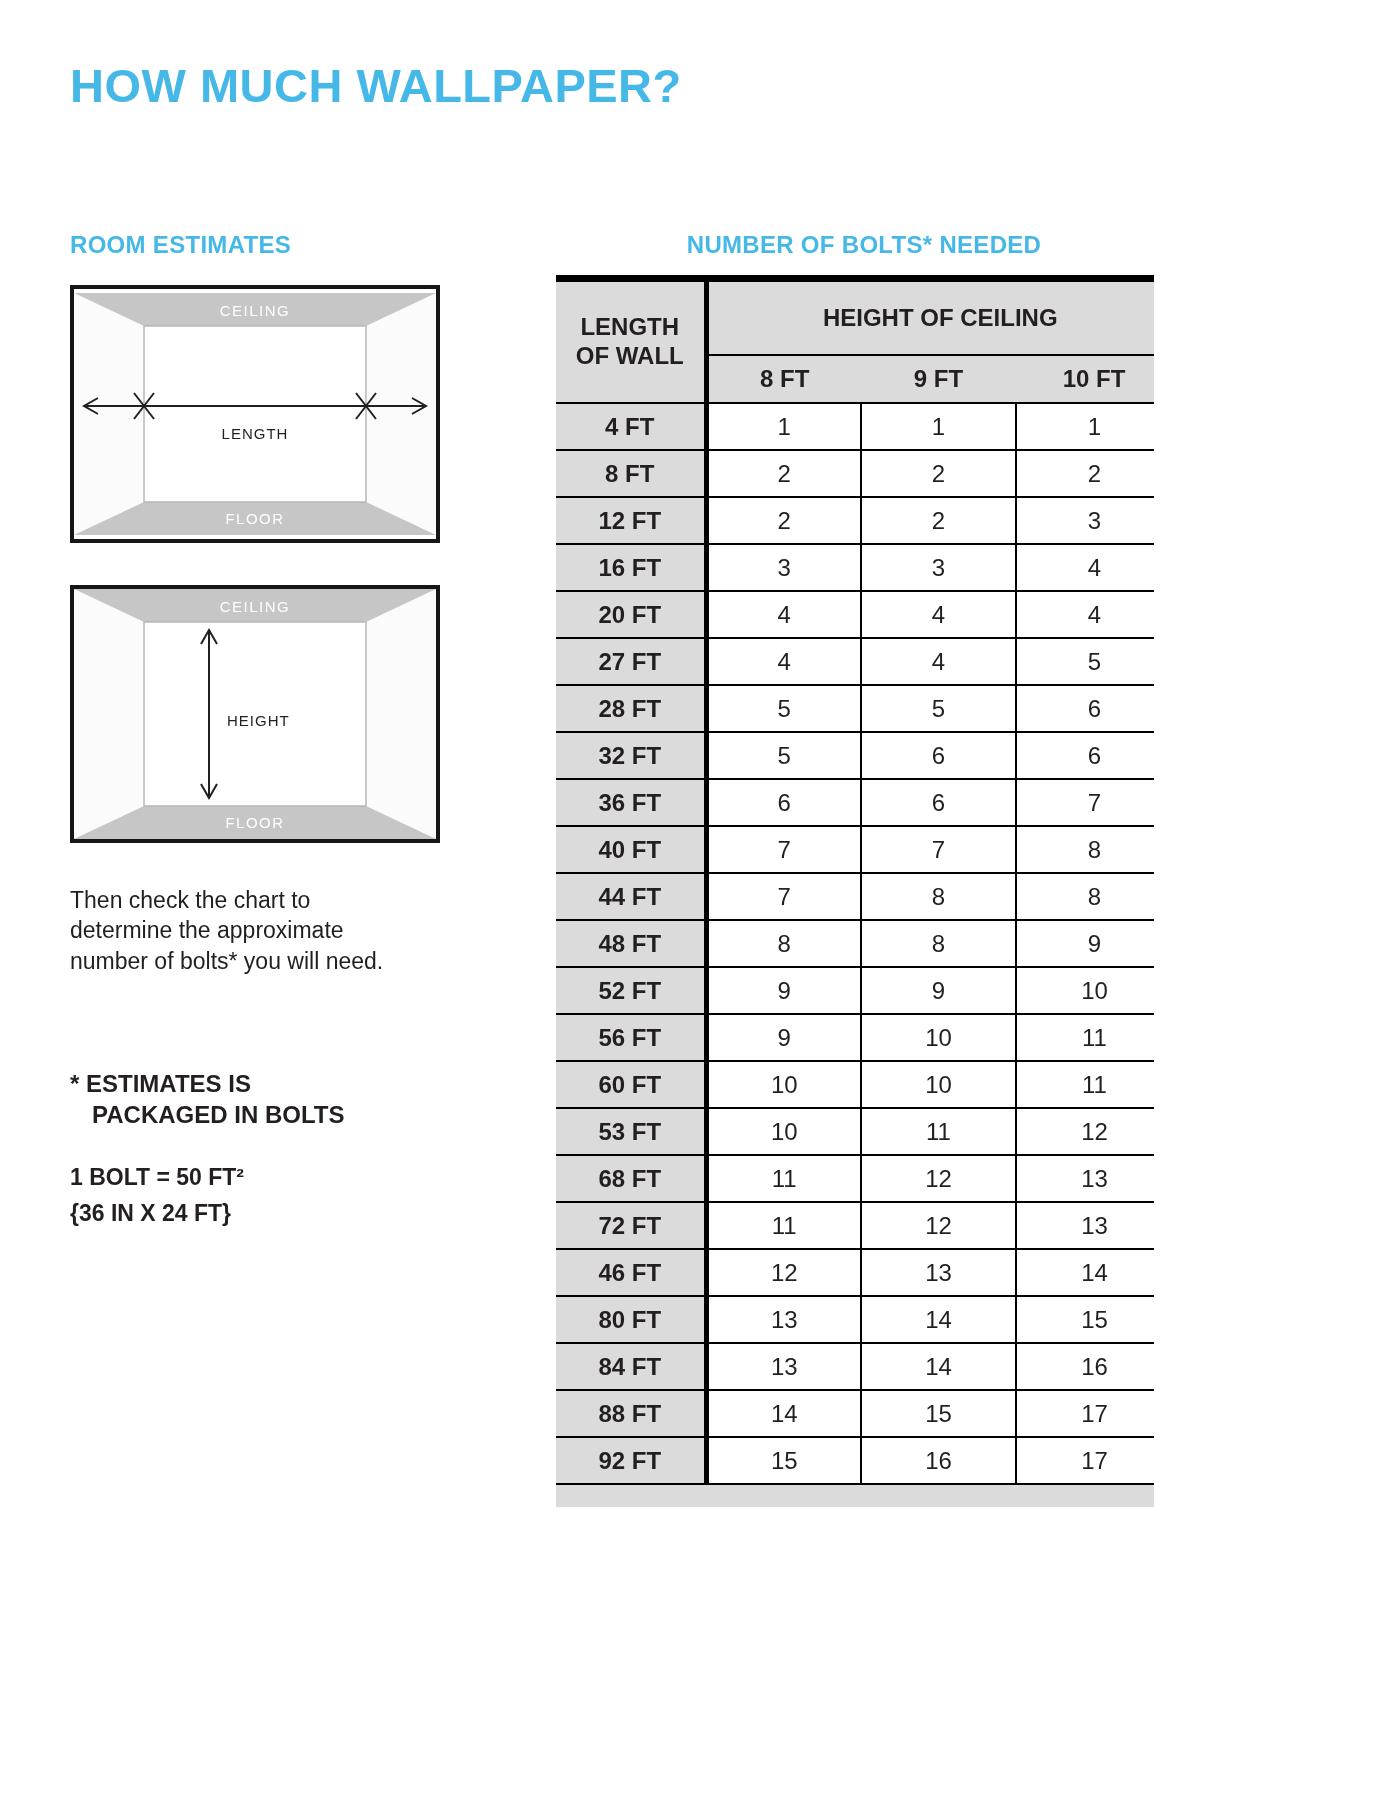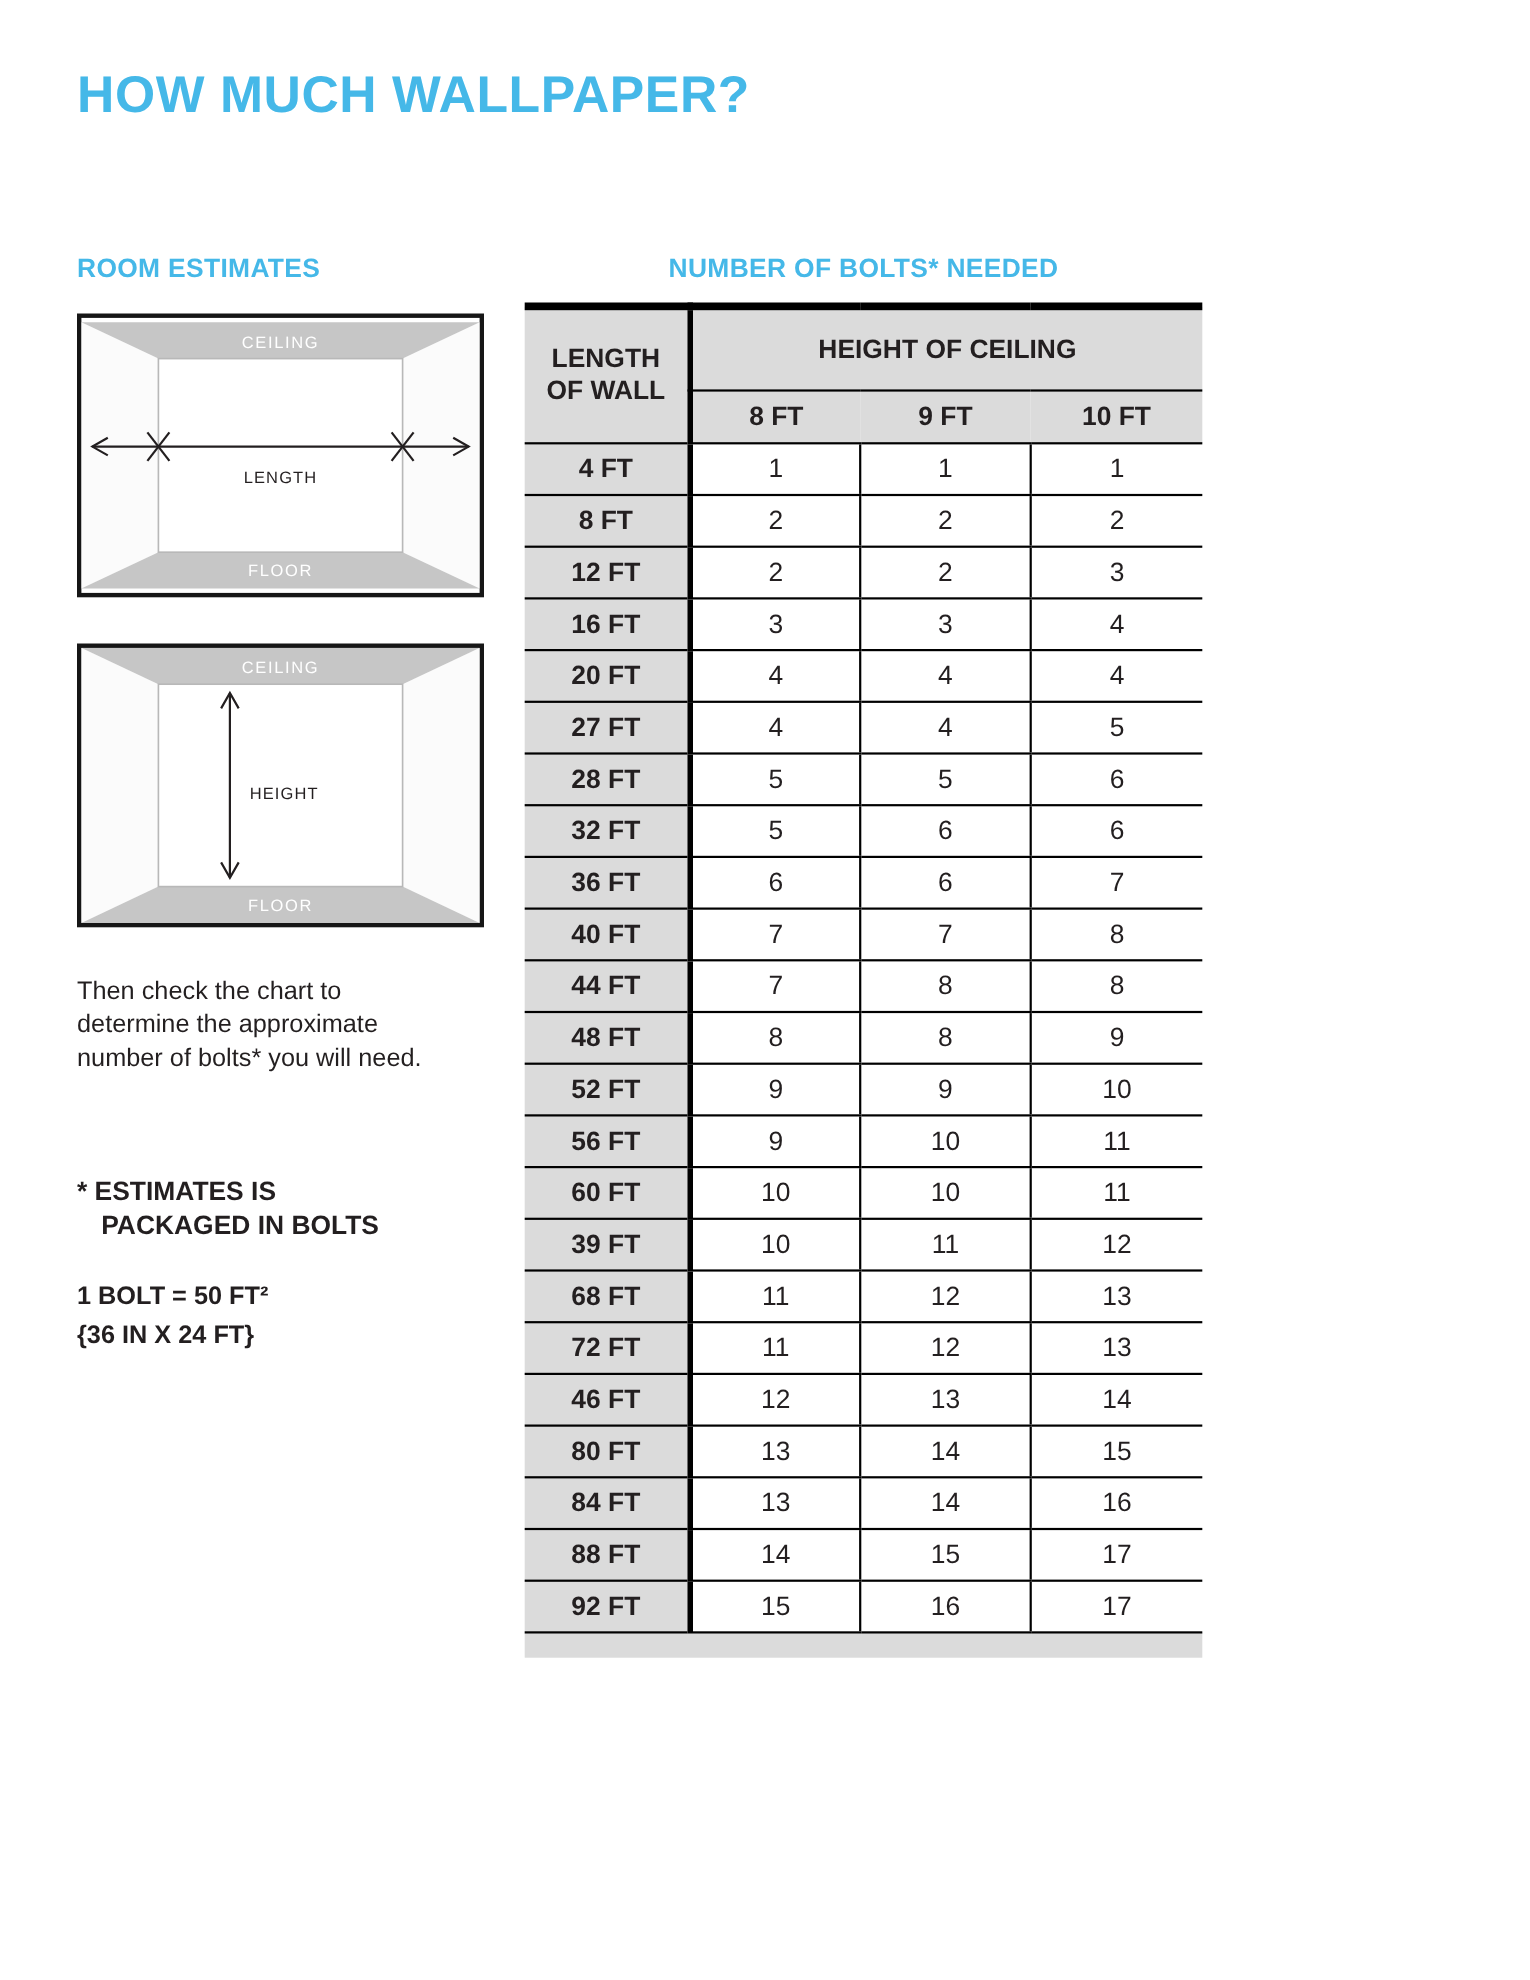--- a/index.html
+++ b/index.html
@@ -21,21 +21,21 @@
   .page-title {
     color: #45b8e8;
     font-size: 47px;
     font-weight: bold;
     letter-spacing: 0.5px;
     margin: 0 0 118px 0;
   }
   .columns {
     display: flex;
     align-items: flex-start;
-    gap: 35px;
+    gap: 114px;
   }
   .left-col { width: 372px; flex: 0 0 372px; }
   .right-col { width: 616px; flex: 0 0 616px; }
 
   .section-heading {
     color: #45b8e8;
     font-size: 24px;
     font-weight: bold;
     letter-spacing: 0.3px;
     margin: 0 0 26px 0;
@@ -310,21 +310,21 @@
               <td class="num-cell">10</td>
               <td class="num-cell">11</td>
             </tr>
             <tr>
               <th class="len-cell">60 FT</th>
               <td class="num-cell">10</td>
               <td class="num-cell">10</td>
               <td class="num-cell">11</td>
             </tr>
             <tr>
-              <th class="len-cell">39 FT</th>
+              <th class="len-cell">53 FT</th>
               <td class="num-cell">10</td>
               <td class="num-cell">11</td>
               <td class="num-cell">12</td>
             </tr>
             <tr>
               <th class="len-cell">68 FT</th>
               <td class="num-cell">11</td>
               <td class="num-cell">12</td>
               <td class="num-cell">13</td>
             </tr>

